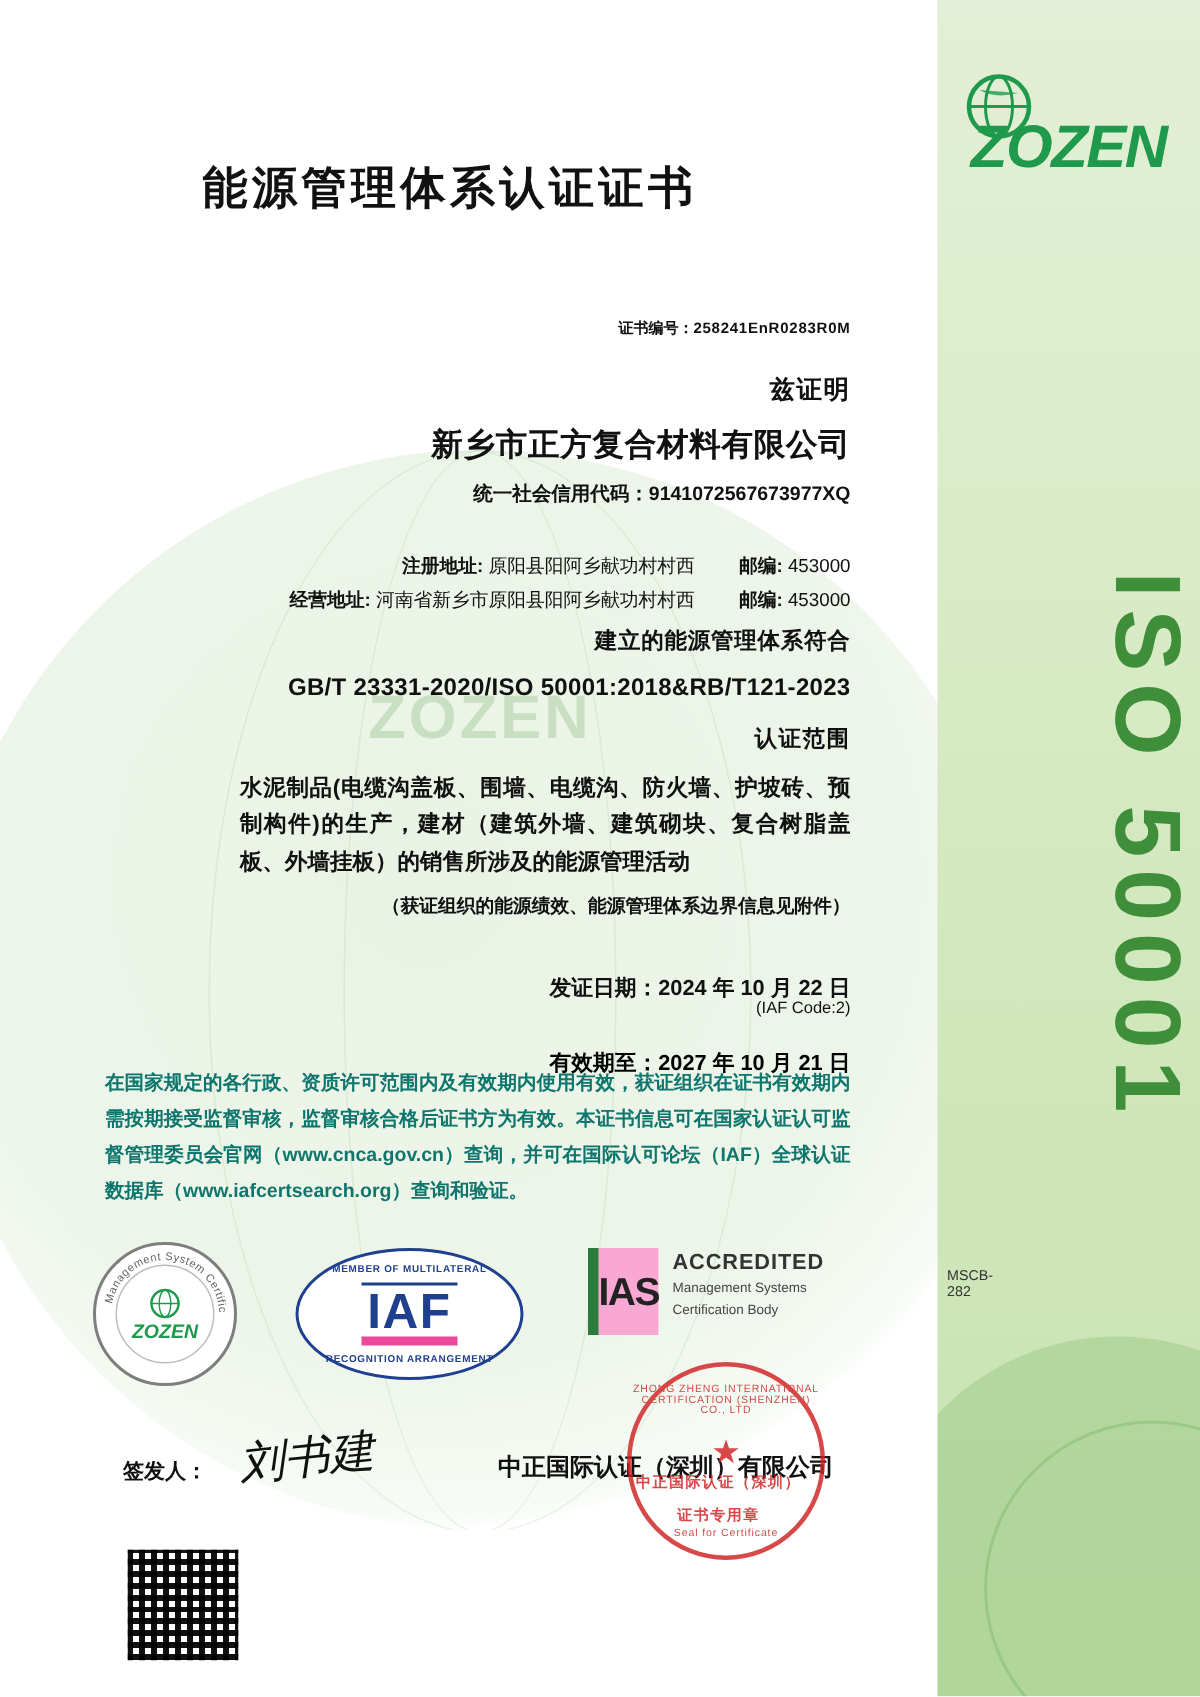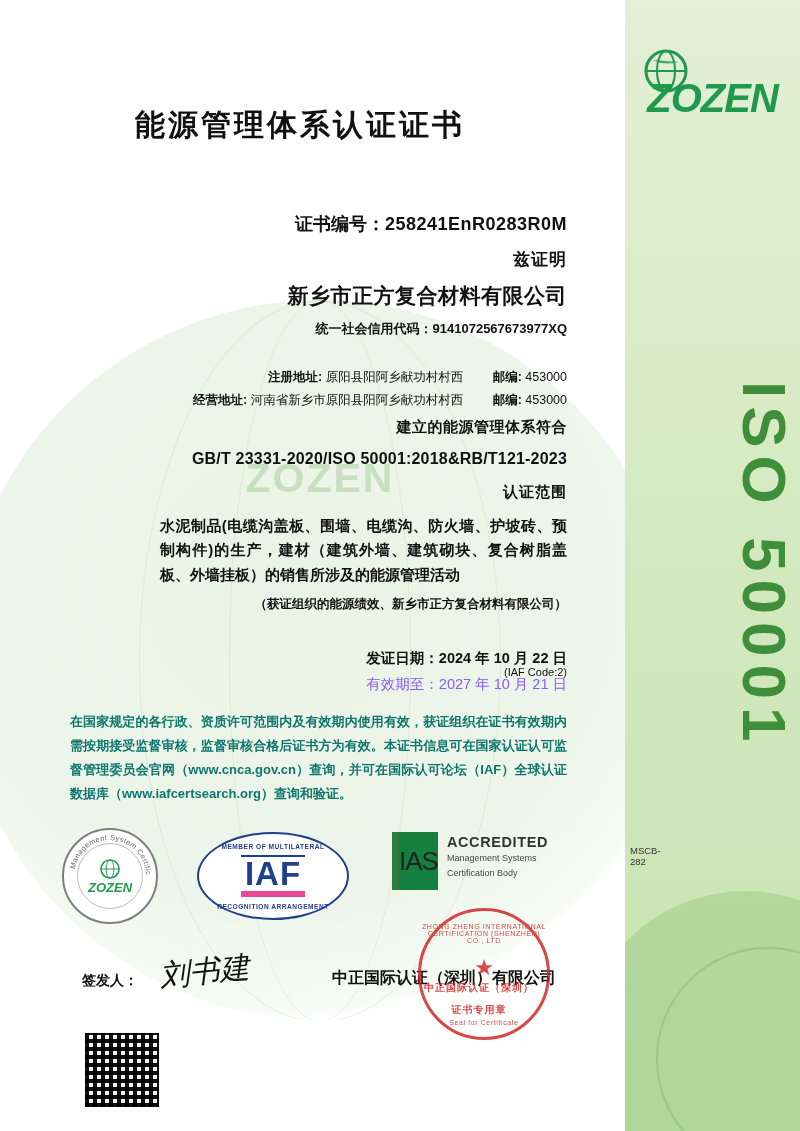--- a/index.html
+++ b/index.html
@@ -152,21 +152,21 @@
     font-size: 30px;
     font-weight: 700;
     letter-spacing: 3px;
     color: #111;
   }
 
   .cert-no {
     position: absolute;
     right: 58px;
     top: 212px;
-    font-size: 18px;
+    font-size: 10px;
     font-weight: 700;
     color: #111;
     text-align: center;
   }
   .cert-no .val { letter-spacing: 0.5px; }
 
   .hereby {
     position: absolute;
     right: 58px;
     top: 248px;
@@ -263,24 +263,24 @@
     position: absolute;
     right: 58px;
     top: 649px;
     font-size: 14.5px;
     font-weight: 700;
     color: #111;
   }
   .expiry-date {
     position: absolute;
     right: 58px;
-    top: 675px;
+    top: 699px;
     font-size: 14.5px;
-    font-weight: 400;
-    color: #8b5cf6;
+    font-weight: 700;
+    color: #000000;
   }
 
   .legal {
     position: absolute;
     left: 70px;
     right: 58px;
     top: 710px;
     font-size: 13px;
     line-height: 1.85;
     color: #0f766e;
@@ -353,24 +353,24 @@
 
   .logo-ias {
     position: absolute;
     left: 330px; top: 4px;
     width: 210px; height: 84px;
     display: flex;
     align-items: flex-start;
   }
   .logo-ias .ias-mark {
     width: 72px; height: 58px;
-    background: #15803d;
+    background: #f9a8d4;
     border-left: 7px solid #2d7a3e;
     display: flex; align-items: center; justify-content: center;
-    font-size: 26px; font-weight: 400; color: #222;
+    font-size: 26px; font-weight: 700; color: #222;
     letter-spacing: -1px;
   }
   .logo-ias .ias-txt { margin-left: 9px; padding-top: 2px; }
   .logo-ias .acc { font-size: 14.5px; font-weight: 700; color: #333; letter-spacing: 0.6px; }
   .logo-ias .sub { font-size: 9px; color: #444; line-height: 1.45; margin-top: 2px; }
   .logo-ias .code { font-size: 9.5px; color: #333; margin-top: 13px; margin-left: 82px; }
 
   
   .sign-label {
     position: absolute;
@@ -513,21 +513,21 @@
       <span>河南省新乡市原阳县阳阿乡献功村村西</span>
       <span class="zip">邮编:</span>
       <span>453000</span>
     </div>
 
     <div class="std-head">建立的能源管理体系符合</div>
     <div class="std-val">GB/T 23331-2020/ISO 50001:2018&amp;RB/T121-2023</div>
 
     <div class="scope-head">认证范围</div>
     <div class="scope-body">水泥制品(电缆沟盖板、围墙、电缆沟、防火墙、护坡砖、预制构件)的生产，建材（建筑外墙、建筑砌块、复合树脂盖板、外墙挂板）的销售所涉及的能源管理活动</div>
-    <div class="scope-note">（获证组织的能源绩效、新乡市正方复合材料有限公司）</div>
+    <div class="scope-note">（获证组织的能源绩效、能源管理体系边界信息见附件）</div>
     <div class="iaf-code">(IAF Code:2)</div>
 
     <div class="issue-date">
       <span>发证日期：</span><span>2024 年 10 月 22 日</span>
     </div>
     <div class="expiry-date">
       <span>有效期至：</span><span>2027 年 10 月 21 日</span>
     </div>
 
     <div class="legal">在国家规定的各行政、资质许可范围内及有效期内使用有效，获证组织在证书有效期内需按期接受监督审核，监督审核合格后证书方为有效。本证书信息可在国家认证认可监督管理委员会官网（www.cnca.gov.cn）查询，并可在国际认可论坛（IAF）全球认证数据库（www.iafcertsearch.org）查询和验证。</div>

